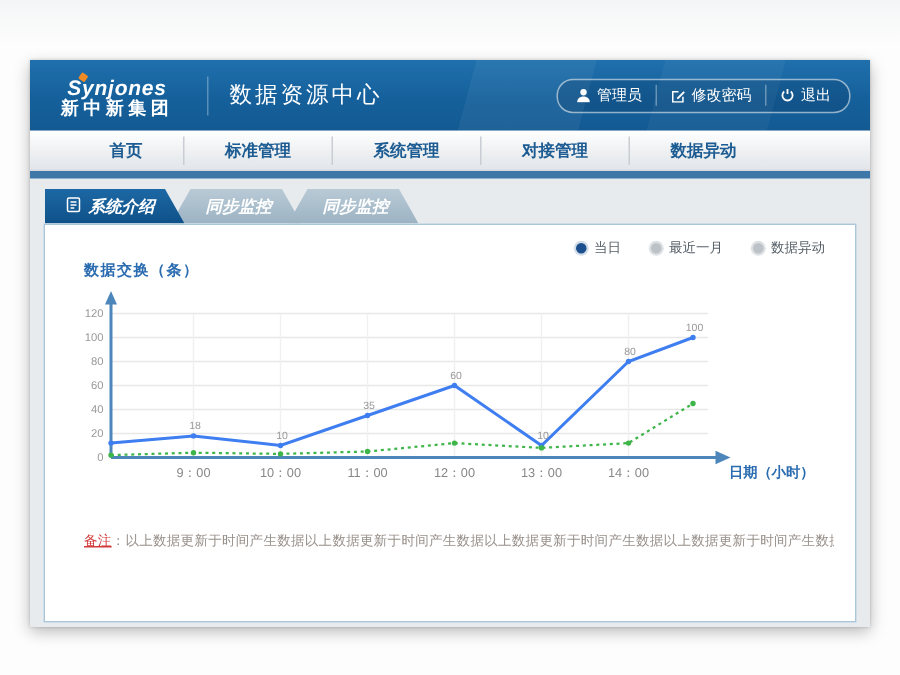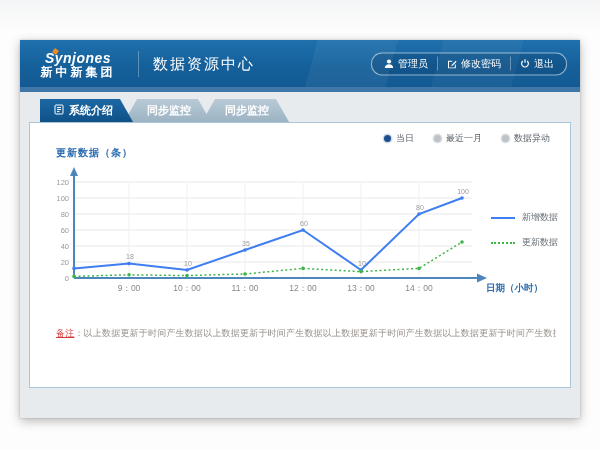--- a/index.html
+++ b/index.html
@@ -27,21 +27,21 @@
   .hdr-item + .hdr-item{border-left:1px solid rgba(255,255,255,.35);}
   .hdr-item svg{display:block;}
   
   .nav{height:26px;background:linear-gradient(180deg,#ffffff,#eef0f2 55%,#e2e6ea);
        display:flex;align-items:center;border-bottom:1px solid #d6dade;padding-left:26px;}
   .nav-item{font-size:11px;font-weight:bold;color:#1d5c92;padding:2px 27px;cursor:pointer;}
   .nav-item + .nav-item{border-left:1px solid #c9ced4;}
   .blue-bar{height:5px;background:#3f77a9;}
   
   .content{padding:7px 9px 0;}
-  .tabs{display:flex;height:23px;margin-left:11px;position:relative;}
+  .tabs{display:flex;height:23px;margin-left:1px;position:relative;font-style:italic;}
   .tab{position:relative;color:#fff;font-weight:bold;font-size:11px;display:flex;align-items:center;gap:5px;
        padding:0 20px 0 14px;cursor:pointer;z-index:1;
        clip-path:polygon(0 0,calc(100% - 13px) 0,100% 100%,0 100%);
        background:linear-gradient(180deg,#b9cad6,#9cb3c3);}
   .tab + .tab{margin-left:-9px;padding-left:23px;
        clip-path:polygon(13px 0,calc(100% - 13px) 0,100% 100%,0 100%);text-align:right;}
   .tab.active{background:linear-gradient(180deg,#1c68a4,#0f5189);z-index:2;}
   .panel{background:#fff;border:1px solid #a9c6da;height:266px;position:relative;box-sizing:border-box;}
   
   .radio-row{position:absolute;top:9px;right:20px;display:flex;gap:20px;align-items:center;}
@@ -94,20 +94,27 @@
           <svg width="10" height="10" viewBox="0 0 10 10" fill="none" stroke="#fff" stroke-width="1.2">
               <path d="M5 0.8v3.4"></path>
               <path d="M2.8 2.5a3.4 3.4 0 1 0 4.4 0"></path>
             </svg>
         </span>
         <span>退出</span>
       </div>
     </div>
   </div>
 
+  <div class="nav">
+    <span class="nav-item">首页</span>
+    <span class="nav-item">标准管理</span>
+    <span class="nav-item">系统管理</span>
+    <span class="nav-item">对接管理</span>
+    <span class="nav-item">数据异动</span>
+  </div>
   <div class="blue-bar"></div>
 
   <div class="content">
     <div class="tabs">
       <div class="tab active">
         <span>
           <svg width="10" height="11" viewBox="0 0 10 11" fill="none" stroke="#fff" stroke-width="1">
               <rect x="1" y="1" width="8" height="9" rx="1"></rect>
               <path d="M3 3.6h4M3 5.6h4M3 7.6h2.5"></path>
             </svg>
@@ -131,21 +138,21 @@
         <span class="radio-item">
           <span class="radio-dot"></span>
           <span>最近一月</span>
         </span>
         <span class="radio-item">
           <span class="radio-dot"></span>
           <span>数据异动</span>
         </span>
       </div>
 
-      <div class="ylabel">更新数据（条）</div>
+      <div class="ylabel">数据交换（条）</div>
 
       <svg class="chart" id="chart-svg" width="520" height="150">
           <line x1="30" y1="99" x2="428" y2="99" stroke="#e8e8e8" stroke-width="1"></line>
           <line x1="30" y1="83" x2="428" y2="83" stroke="#e8e8e8" stroke-width="1"></line>
           <line x1="30" y1="67" x2="428" y2="67" stroke="#e8e8e8" stroke-width="1"></line>
           <line x1="30" y1="51" x2="428" y2="51" stroke="#e8e8e8" stroke-width="1"></line>
           <line x1="30" y1="35" x2="428" y2="35" stroke="#e8e8e8" stroke-width="1"></line>
           <line x1="30" y1="19" x2="428" y2="19" stroke="#e8e8e8" stroke-width="1"></line>
           <line x1="85" y1="19" x2="85" y2="115" stroke="#f0f0f0" stroke-width="1"></line>
           <line x1="143" y1="19" x2="143" y2="115" stroke="#f0f0f0" stroke-width="1"></line>
@@ -191,29 +198,19 @@
           <circle cx="30" cy="113.4" r="1.8" fill="#3eb549"></circle>
           <circle cx="85" cy="111.8" r="1.8" fill="#3eb549"></circle>
           <circle cx="143" cy="112.6" r="1.8" fill="#3eb549"></circle>
           <circle cx="201" cy="111" r="1.8" fill="#3eb549"></circle>
           <circle cx="259" cy="105.4" r="1.8" fill="#3eb549"></circle>
           <circle cx="317" cy="108.6" r="1.8" fill="#3eb549"></circle>
           <circle cx="375" cy="105.4" r="1.8" fill="#3eb549"></circle>
           <circle cx="418" cy="79" r="1.8" fill="#3eb549"></circle>
         </svg>
 
-      <div class="legend">
-        <div class="legend-item">
-          <span class="legend-line"></span>
-          <span>新增数据</span>
-        </div>
-        <div class="legend-item">
-          <span class="legend-line dotted"></span>
-          <span>更新数据</span>
-        </div>
-      </div>
 
       <div class="note">
         <span class="note-label">备注</span><span>：以上数据更新于时间产生数据以上数据更新于时间产生数据以上数据更新于时间产生数据以上数据更新于时间产生数据以上数据更新于</span>
       </div>
     </div>
   </div>
 </div>
 
 </body></html>

